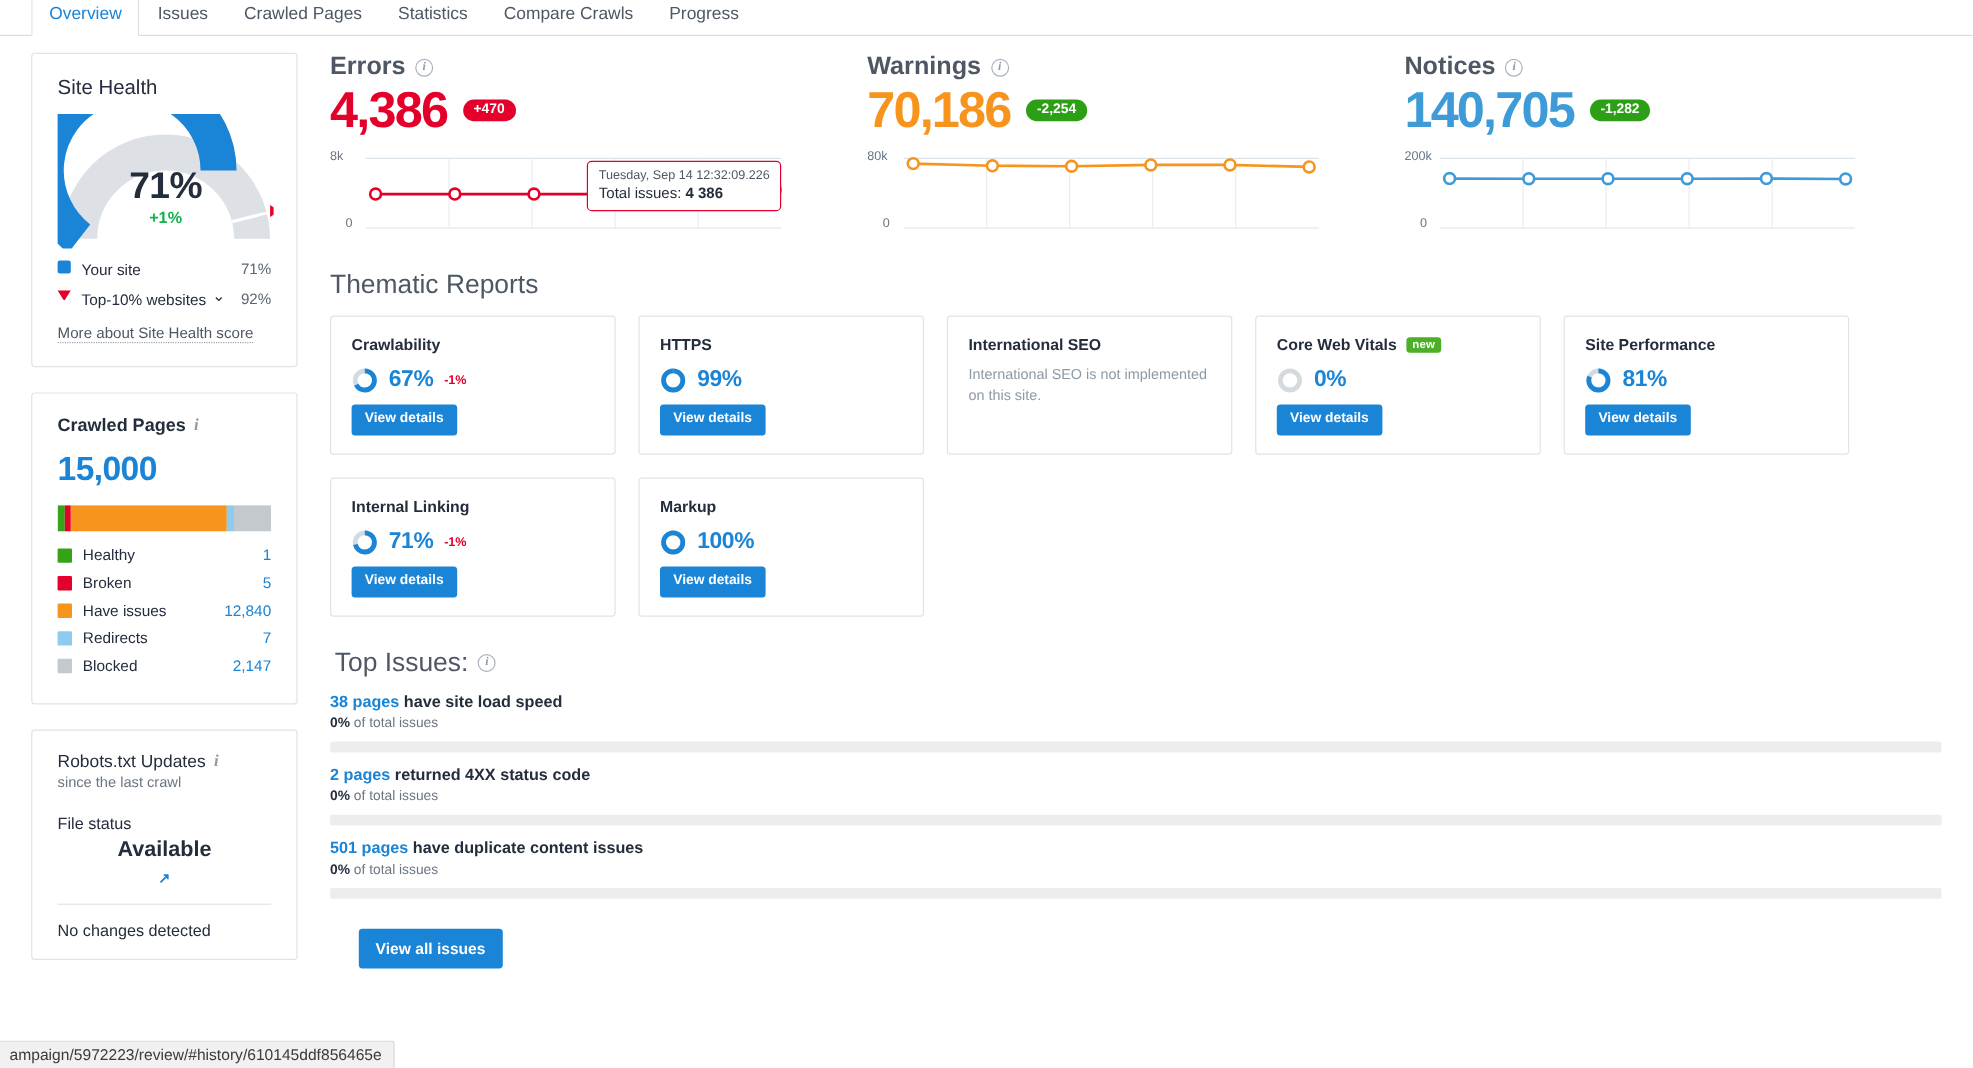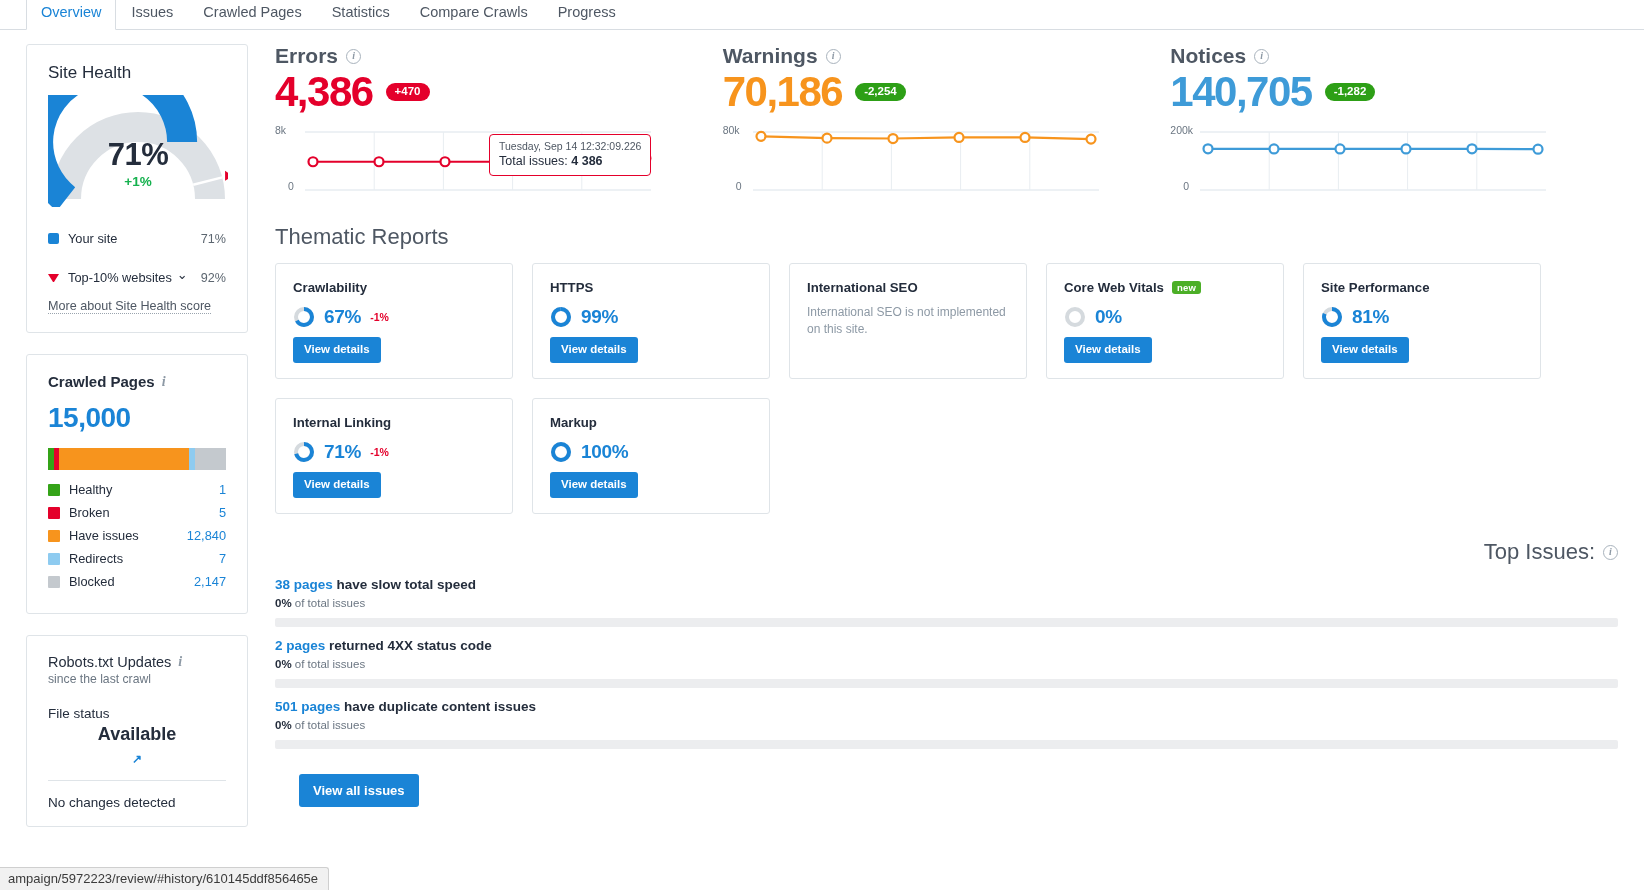--- a/index.html
+++ b/index.html
@@ -61,23 +61,23 @@
   .gauge-wrap { position: relative; width: 180px; height: 112px; margin: 12px auto 4px auto; }
   .gauge-wrap svg { display:block; }
   .gauge-center {
     position: absolute; left: 0; right: 0; top: 42px;
     text-align: center;
   }
   .gauge-pct { font-size: 31px; font-weight: 700; color: #242d3c; letter-spacing: -0.5px; }
   .gauge-delta { font-size: 13.5px; font-weight: 700; color: #15b14e; margin-top: 1px; }
 
   .legend-row {
-    display: flex; align-items: center;
+    display: flex; 
     font-size: 12.8px; color: #242d3c;
-    margin-top: 24px;
+    margin-top: 10px;
   }
   .legend-sw { width: 11px; height: 11px; border-radius: 2px; margin-right: 9px; flex:0 0 11px; }
   .legend-tri {
     width: 0; height: 0; margin-right: 9px; flex: 0 0 11px;
     border-left: 5.5px solid transparent;
     border-right: 5.5px solid transparent;
     border-top: 8px solid #e4002b;
   }
   .legend-label { flex: 1; }
   .legend-val { color: #5c6670; font-size: 12.6px; }
@@ -173,21 +173,21 @@
     align-self: flex-start;
     background: #1a84d6; color: #fff;
     font-size: 11.5px; font-weight: 700;
     border: none; border-radius: 3px;
     padding: 7px 11px 8px 11px;
     cursor: pointer; line-height: 1;
     font-family: "Liberation Sans", sans-serif;
   }
 
   
-  .ti-head { display: flex; align-items: center; gap: 8px; margin: 25px 0 12px 4px; justify-content: flex-end; }
+  .ti-head { display: flex; align-items: center; gap: 8px; margin: 25px 0 12px 4px; }
   .ti-title { font-size: 22px; font-weight: 400; color: #4e5763; }
   .ti-item { margin-bottom: 11px; }
   .ti-line { font-size: 13.5px; font-weight: 700; color: #242d3c; }
   .ti-line a { color: #1a84d6; text-decoration: none; cursor: pointer; }
   .ti-sub { font-size: 11.5px; color: #6b7682; margin-top: 5px; }
   .ti-sub b { color: #242d3c; font-weight: 700; }
   .ti-track { height: 9px; background: #ecedef; border-radius: 2px; margin-top: 9px; width: 100%; }
   .ti-fill { height: 100%; background: #1a84d6; border-radius: 2px; }
   .btn-viewall {
     margin-top: 14px; background: #1a84d6; color: #fff;
@@ -509,21 +509,21 @@
           <button class="btn-blue">View details</button>
         </div>
       </div>
 
     <div class="ti-head">
       <span class="ti-title">Top Issues:</span>
       <span class="info-circ">i</span>
     </div>
     <div id="ti-list">
         <div class="ti-item">
-          <div class="ti-line"><a>38 pages</a><span> have slow total speed</span></div>
+          <div class="ti-line"><a>38 pages</a><span> have site load speed</span></div>
           <div class="ti-sub"><b>0%</b><span> of total issues</span></div>
           <div class="ti-track">
             <div class="ti-fill" style="width: 0%;"></div>
           </div>
         </div>
         <div class="ti-item">
           <div class="ti-line"><a>2 pages</a><span> returned 4XX status code</span></div>
           <div class="ti-sub"><b>0%</b><span> of total issues</span></div>
           <div class="ti-track">
             <div class="ti-fill" style="width: 0%;"></div>

